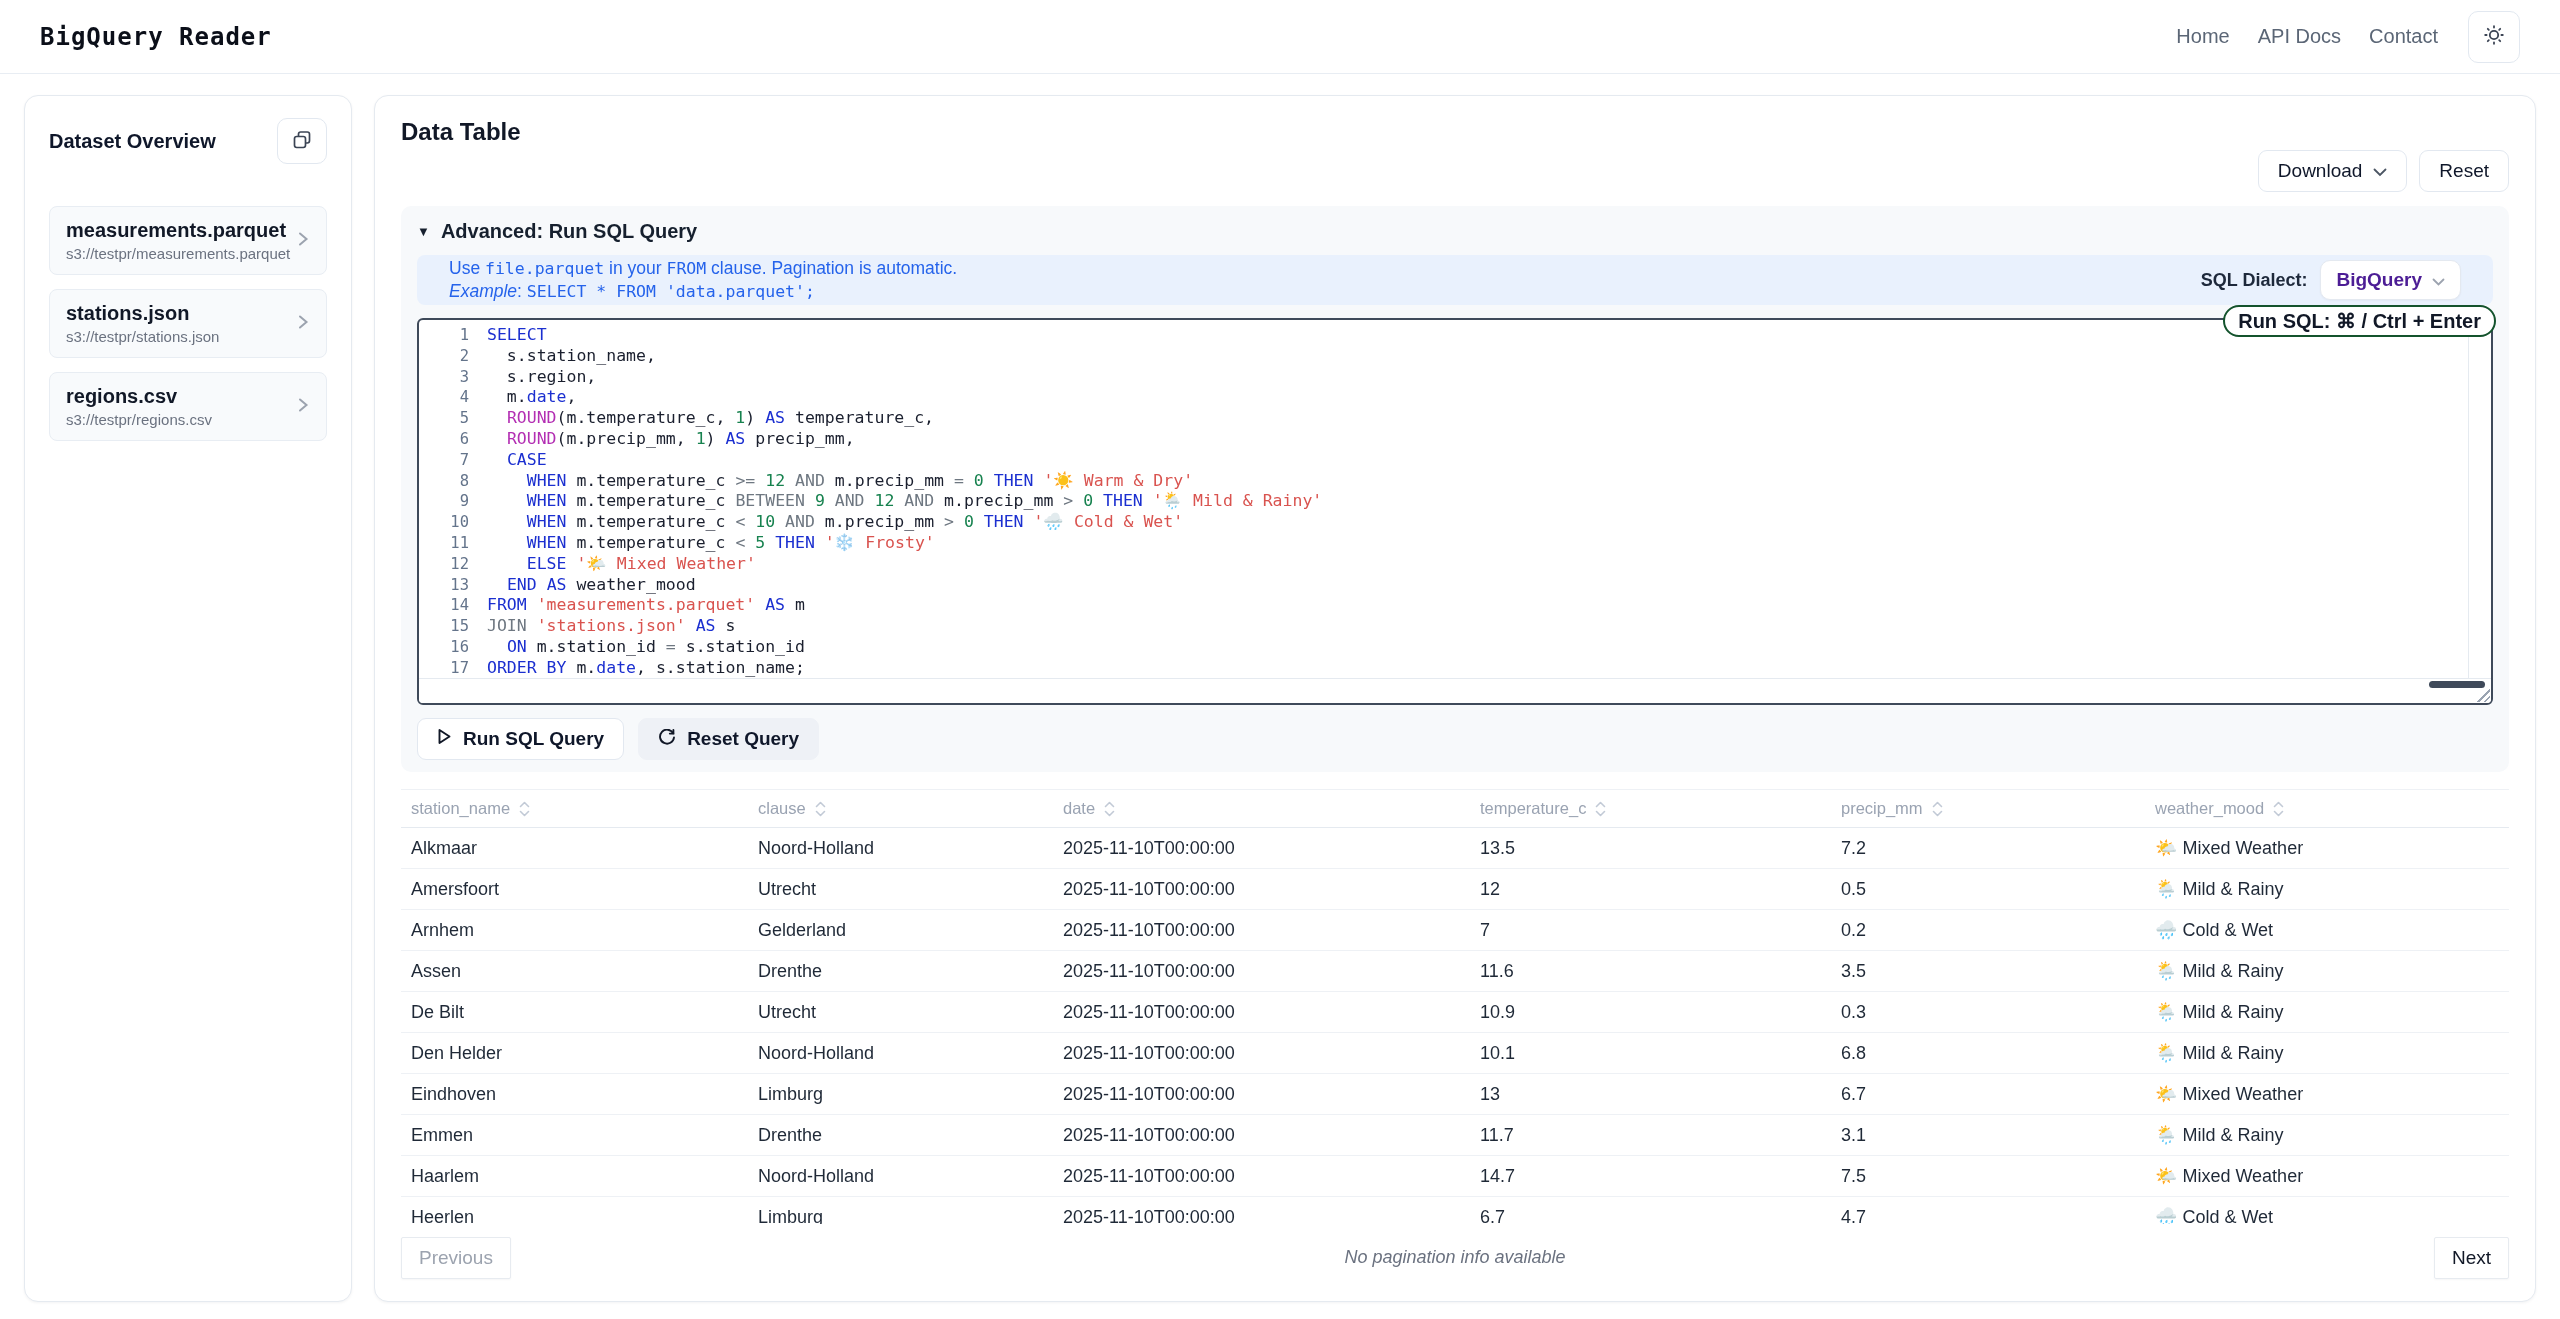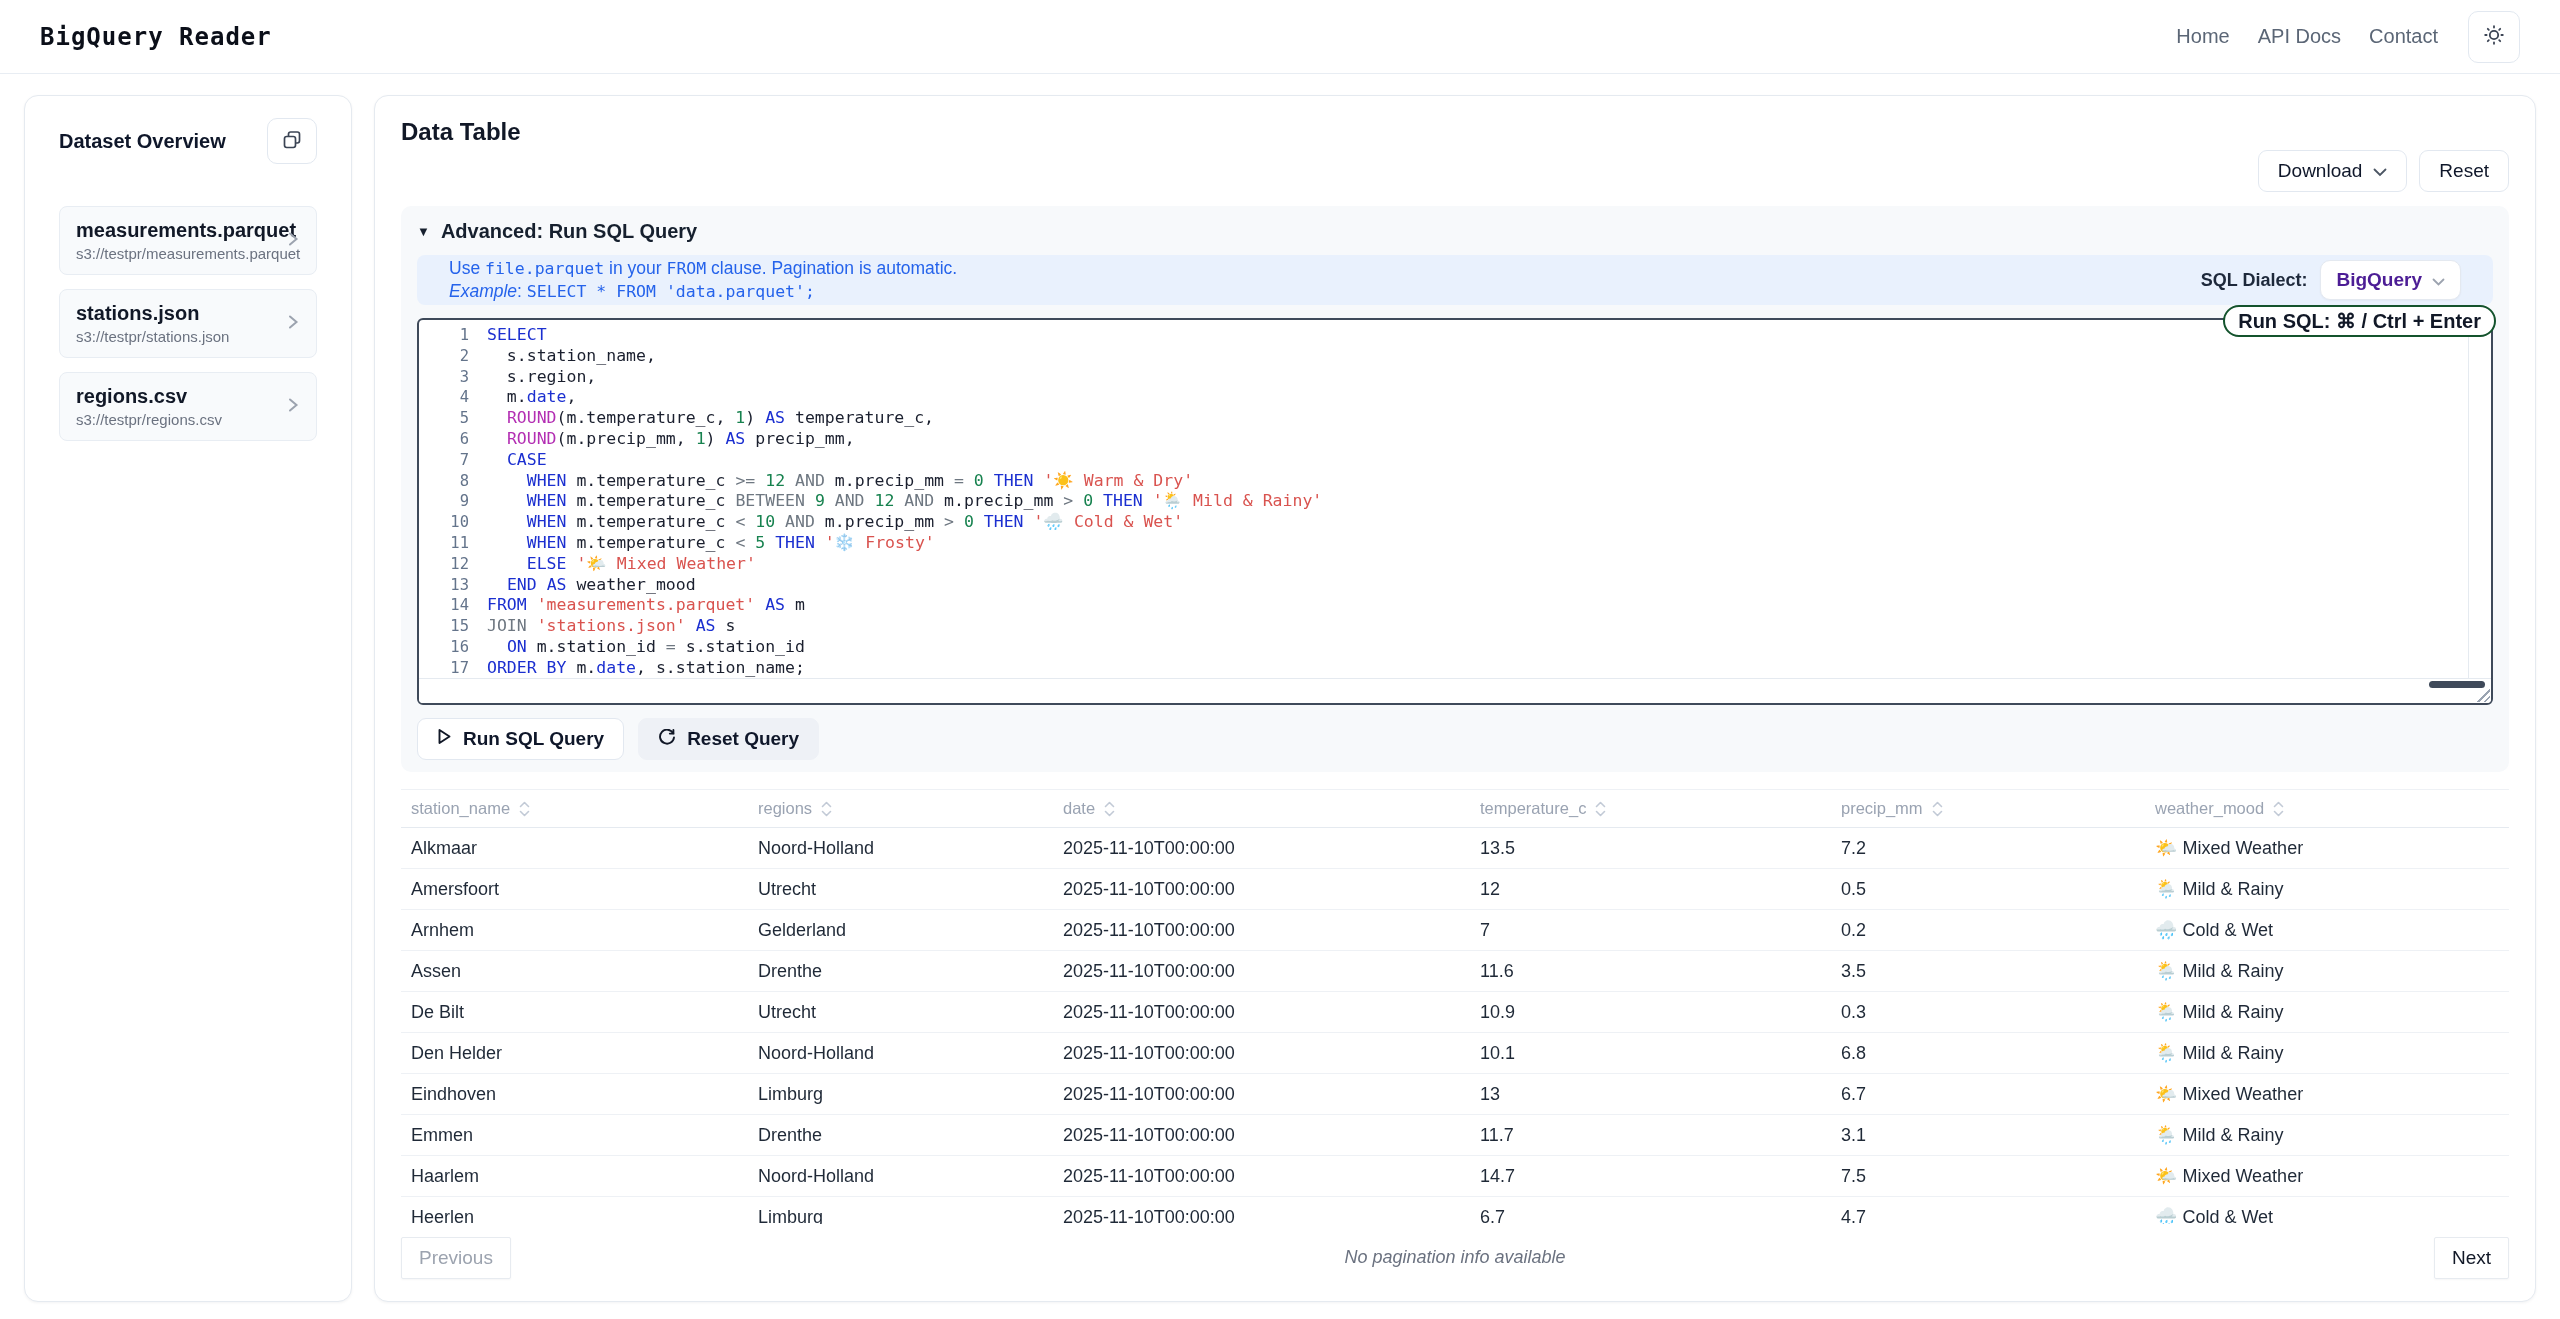--- a/index.html
+++ b/index.html
@@ -13,21 +13,21 @@
   .logo { font-family:"DejaVu Sans Mono", monospace; font-weight:bold; font-size:24px; letter-spacing:1px; color:#0b0f19; }
   .nav { margin-left:auto; display:flex; align-items:center; gap:28px; }
   .nav a { color:#5b6676; font-size:20px; text-decoration:none; cursor:pointer; }
   .theme-btn { width:52px; height:52px; border:1px solid #e2e8f0; border-radius:10px; background:#fff; display:flex; align-items:center; justify-content:center; margin-left:30px; cursor:pointer; }
 
   
   .content { display:flex; gap:22px; padding:21px 24px 0 24px; height:1228px; align-items:flex-start; }
   .card { background:#fff; border:1px solid #e5eaf0; border-radius:14px; box-shadow:0 1px 3px rgba(16,24,40,.05); }
 
   
-  aside.card { width:328px; height:1207px; padding:22px 34px; flex:none; }
+  aside.card { width:328px; height:1207px; padding:22px 24px; flex:none; }
   .sb-head { display:flex; justify-content:space-between; align-items:center; }
   .sb-title { font-size:20px; font-weight:700; color:#0f172a; }
   .copy-btn { width:50px; height:46px; border:1px solid #e2e8f0; border-radius:10px; background:#fff; display:flex; align-items:center; justify-content:center; cursor:pointer; }
   .ds-list { margin-top:42px; display:flex; flex-direction:column; gap:14px; }
   .ds-item { background:#f8fafc; border:1px solid #e8edf3; border-radius:8px; padding:12px 16px; display:flex; align-items:center; cursor:pointer; min-height:57px; }
   .ds-text { flex:1; min-width:0; }
   .ds-name { font-size:20px; font-weight:700; color:#111827; }
   .ds-path { font-size:15px; color:#6b7280; margin-top:3px; }
 
   
@@ -270,21 +270,21 @@
           <col style="width:361px">
             <col style="width:314px">
             <col>
         </colgroup>
         <thead>
             <tr>
               <th><span>station_name</span><span><svg width="11" height="16" viewBox="0 0 11 16" fill="none" stroke="#c2cad6" stroke-width="1.6" stroke-linecap="round" stroke-linejoin="round">
                     <path d="M1.5 5.5 L5.5 1.5 L9.5 5.5"></path>
                     <path d="M1.5 10.5 L5.5 14.5 L9.5 10.5"></path>
                   </svg></span></th>
-              <th><span>regions</span><span><svg width="11" height="16" viewBox="0 0 11 16" fill="none" stroke="#c2cad6" stroke-width="1.6" stroke-linecap="round" stroke-linejoin="round">
+              <th><span>clause</span><span><svg width="11" height="16" viewBox="0 0 11 16" fill="none" stroke="#c2cad6" stroke-width="1.6" stroke-linecap="round" stroke-linejoin="round">
                     <path d="M1.5 5.5 L5.5 1.5 L9.5 5.5"></path>
                     <path d="M1.5 10.5 L5.5 14.5 L9.5 10.5"></path>
                   </svg></span></th>
               <th><span>date</span><span><svg width="11" height="16" viewBox="0 0 11 16" fill="none" stroke="#c2cad6" stroke-width="1.6" stroke-linecap="round" stroke-linejoin="round">
                     <path d="M1.5 5.5 L5.5 1.5 L9.5 5.5"></path>
                     <path d="M1.5 10.5 L5.5 14.5 L9.5 10.5"></path>
                   </svg></span></th>
               <th><span>temperature_c</span><span><svg width="11" height="16" viewBox="0 0 11 16" fill="none" stroke="#c2cad6" stroke-width="1.6" stroke-linecap="round" stroke-linejoin="round">
                     <path d="M1.5 5.5 L5.5 1.5 L9.5 5.5"></path>
                     <path d="M1.5 10.5 L5.5 14.5 L9.5 10.5"></path>

